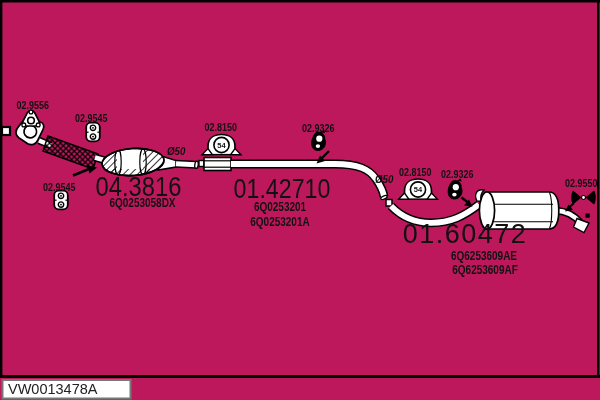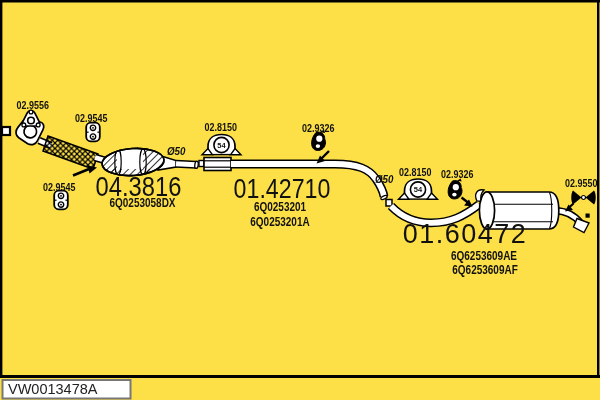--- a/index.html
+++ b/index.html
@@ -1,16 +1,16 @@
 <!DOCTYPE html>
 <html><head>
 <meta charset="utf-8">
 <style>
   html,body{margin:0;padding:0;background:#fff;}
-  .stage{position:relative;width:600px;height:400px;background:#fde047;overflow:hidden;
+  .stage{position:relative;width:600px;height:400px;background:#be185d;overflow:hidden;
          font-family:"Liberation Sans",sans-serif;}
   svg{display:block;}
   svg text{font-family:"Liberation Sans",sans-serif;}
   .lbl{font-weight:700;font-size:11.5px;fill:#111;}
   .dia{font-weight:700;font-style:italic;font-size:11.5px;fill:#111;}
   .big{font-size:27px;fill:#111;}
   .big-sp{font-size:27px;fill:#111;letter-spacing:1.5px;}
   .oem{font-weight:700;font-size:12.5px;fill:#111;}
   .clampnum{font-weight:700;font-size:7.5px;fill:#111;}
   .vw{font-size:14.5px;fill:#222;}

